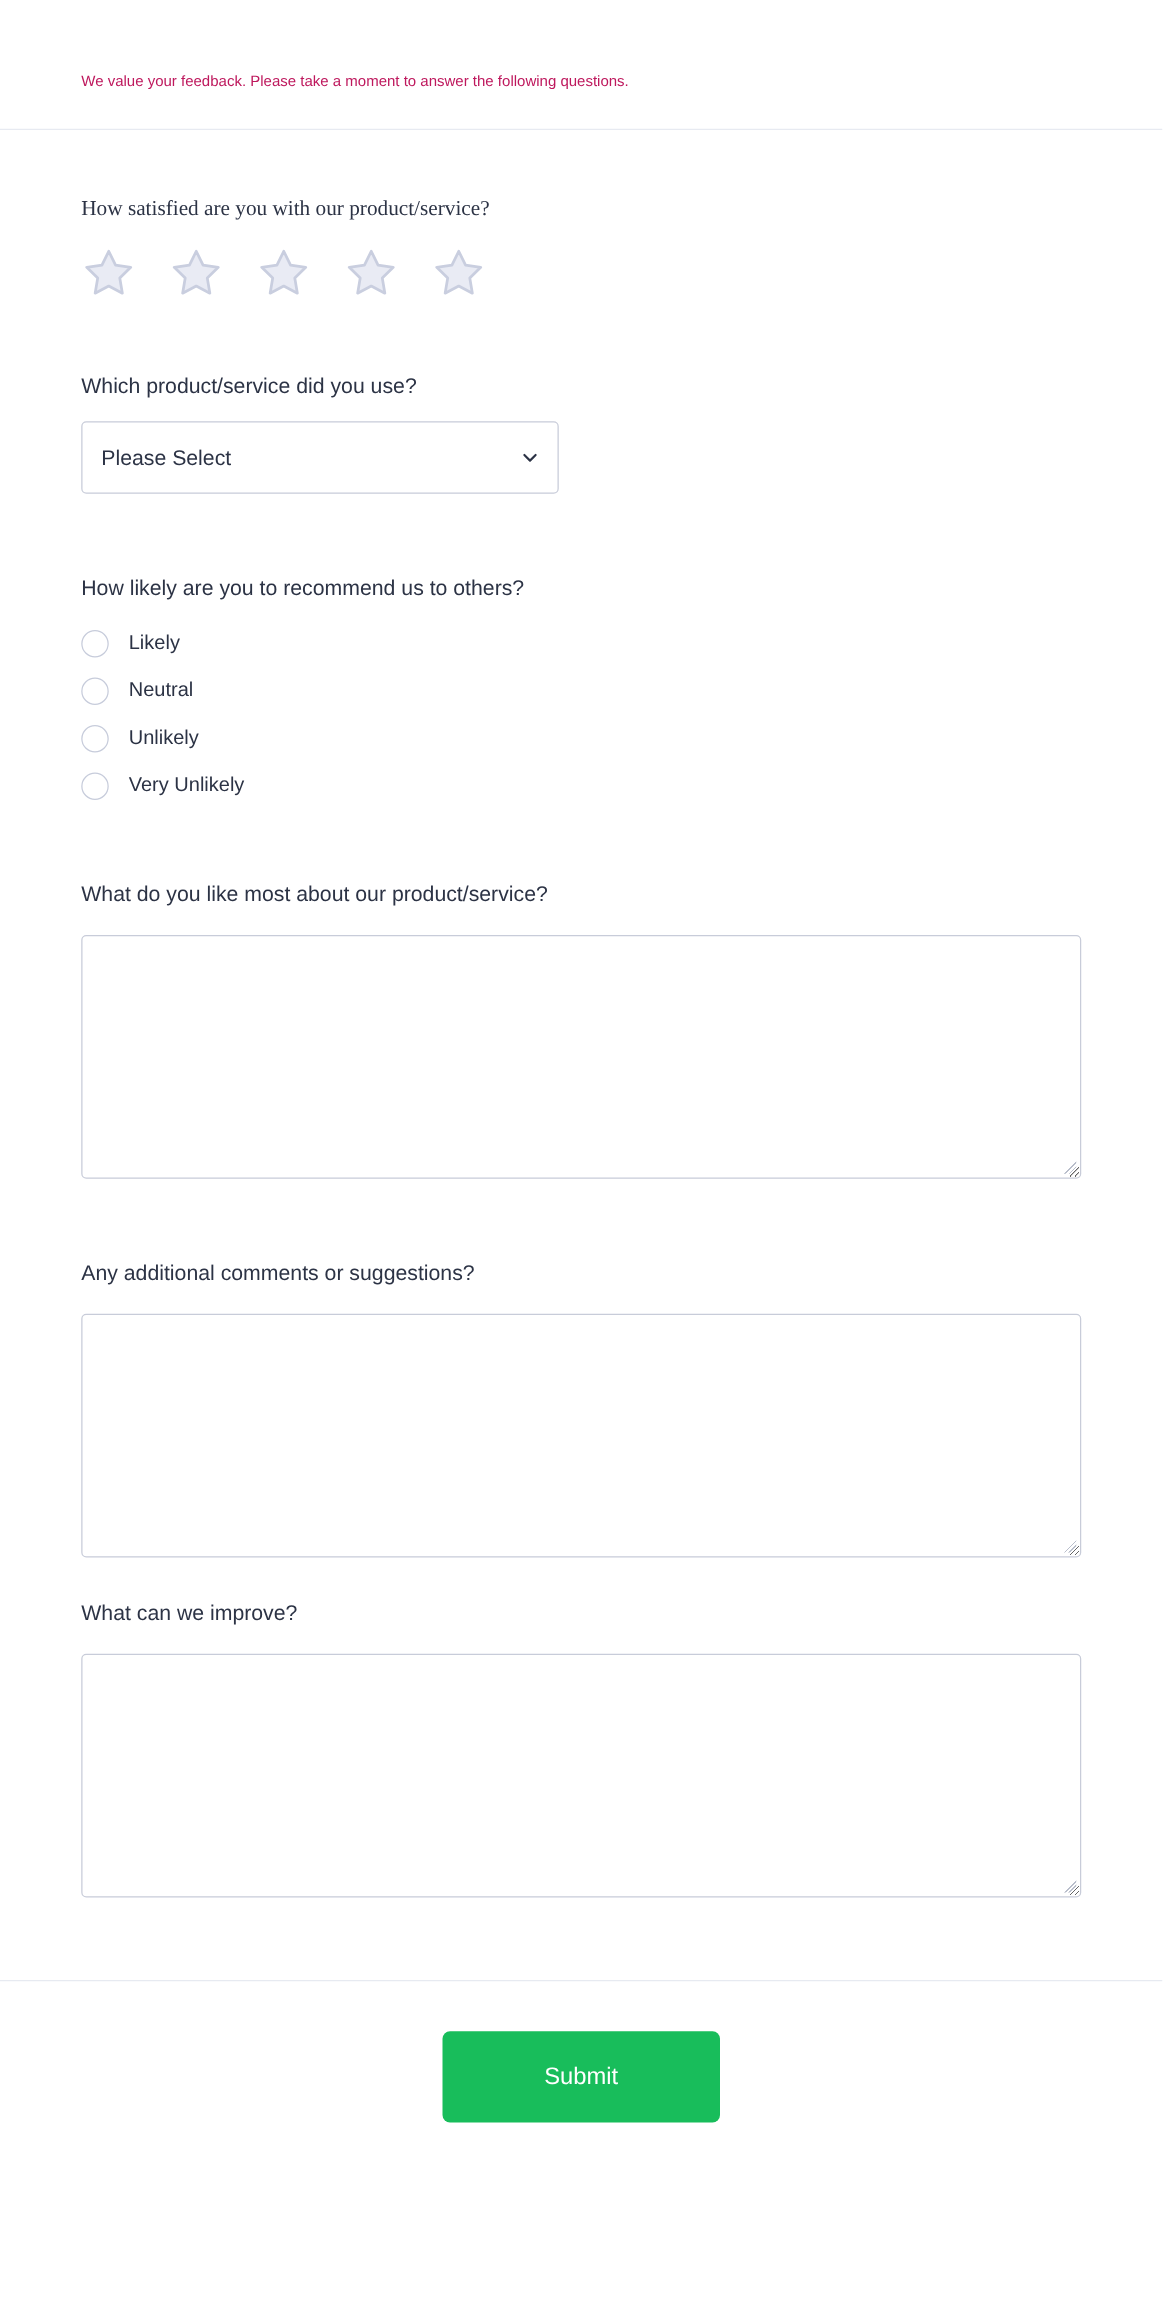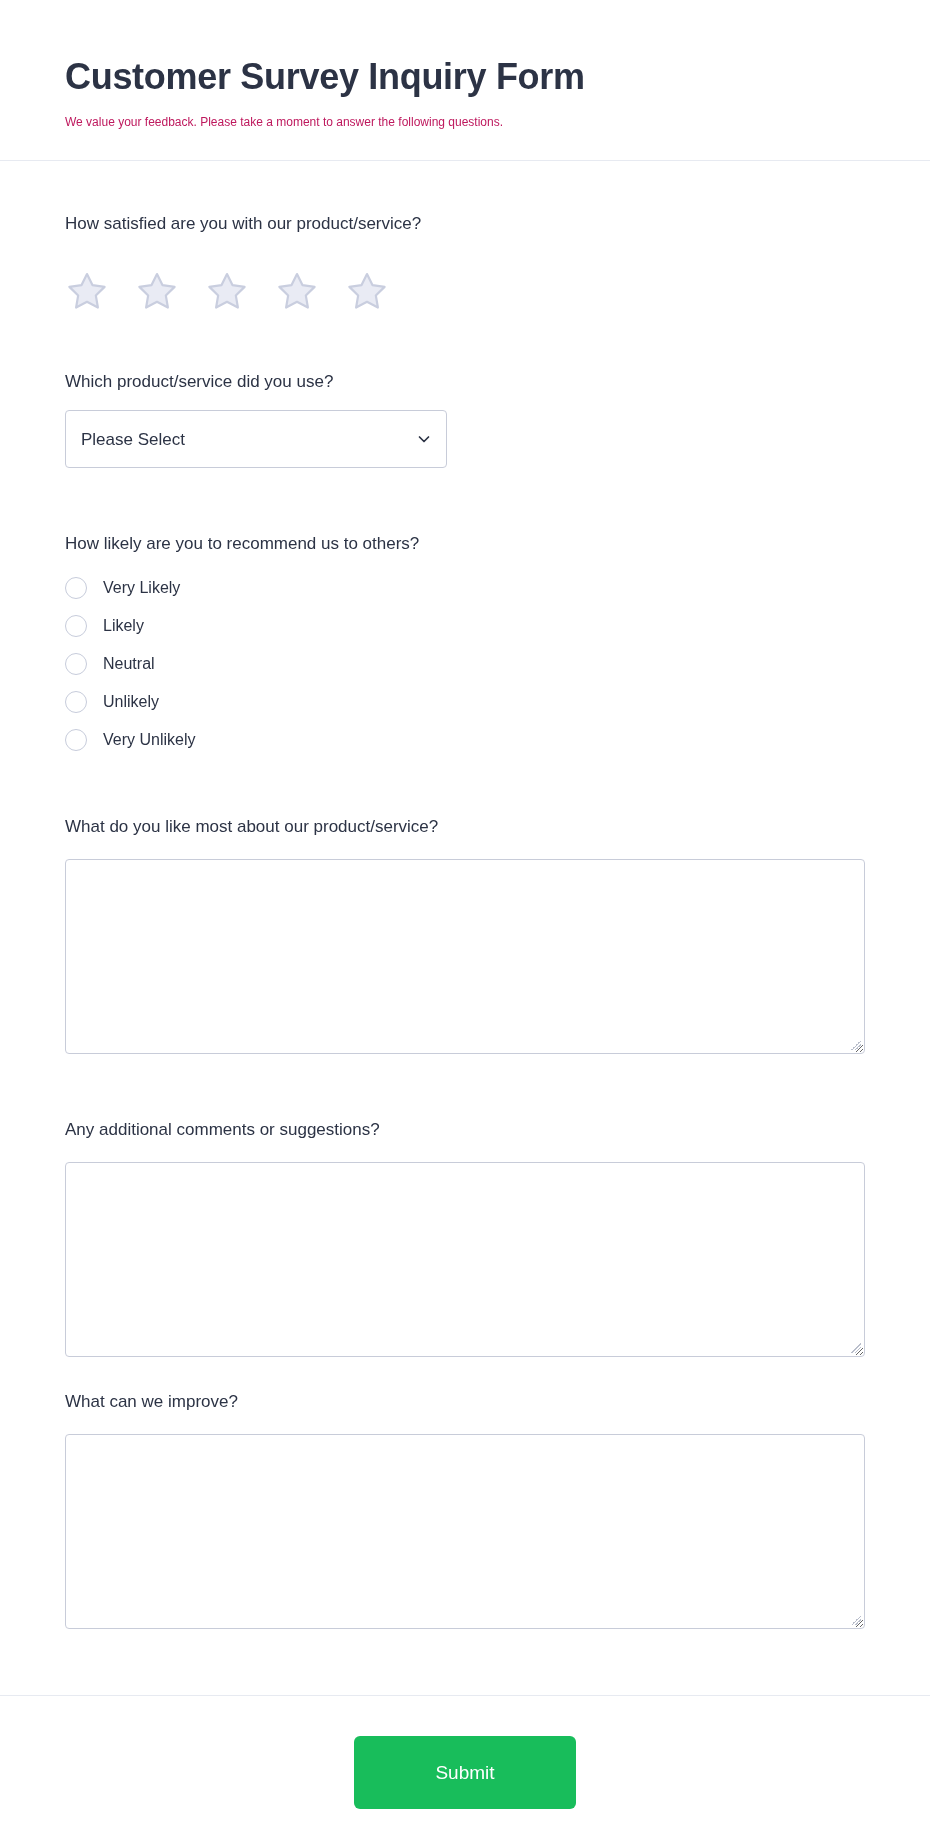--- a/index.html
+++ b/index.html
@@ -37,21 +37,21 @@
   
   .form-body { padding: 52px 65px 0 65px; }
   .q-label {
     font-size: 17px;
     font-weight: 500;
     color: #2C3345;
     line-height: 22px;
   }
 
   
-  .question-stars .q-label { margin-bottom: 34px; }
+  .question-stars .q-label { margin-bottom: 18px; font-family: Liberation Serif, serif; }
   .stars { display: flex; align-items: center; height: 46px; }
   .star { display: inline-flex; margin-right: 26px; cursor: pointer; }
   .star svg { display: block; }
 
   
   .question-select .q-label { margin-bottom: 17px; }
   .select-wrap { position: relative; width: 382px; }
   .product-select {
     appearance: none;
     -webkit-appearance: none;
@@ -150,21 +150,20 @@
     font-weight: 500;
     cursor: pointer;
   }
 </style>
 </head>
 <body>
 
 <div class="page">
 
   <header class="form-header">
-    <h1 class="form-title">Customer Survey Inquiry Form</h1>
     <p class="form-subtitle">We value your feedback. Please take a moment to answer the following questions.</p>
   </header>
 
   <hr class="divider">
 
   <main class="form-body">
 
     <section class="question question-stars mb56">
       <div class="q-label">How satisfied are you with our product/service?</div>
       <div class="stars">
@@ -208,24 +207,20 @@
             </svg>
           </span>
       </div>
     </section>
 
     <section class="question question-radio mb63">
       <div class="q-label">How likely are you to recommend us to others?</div>
       <div class="radio-group">
         <label class="radio-row">
           <span class="radio-circle"></span>
-          <span class="radio-label">Very Likely</span>
-        </label>
-        <label class="radio-row">
-          <span class="radio-circle"></span>
           <span class="radio-label">Likely</span>
         </label>
         <label class="radio-row">
           <span class="radio-circle"></span>
           <span class="radio-label">Neutral</span>
         </label>
         <label class="radio-row">
           <span class="radio-circle"></span>
           <span class="radio-label">Unlikely</span>
         </label>

